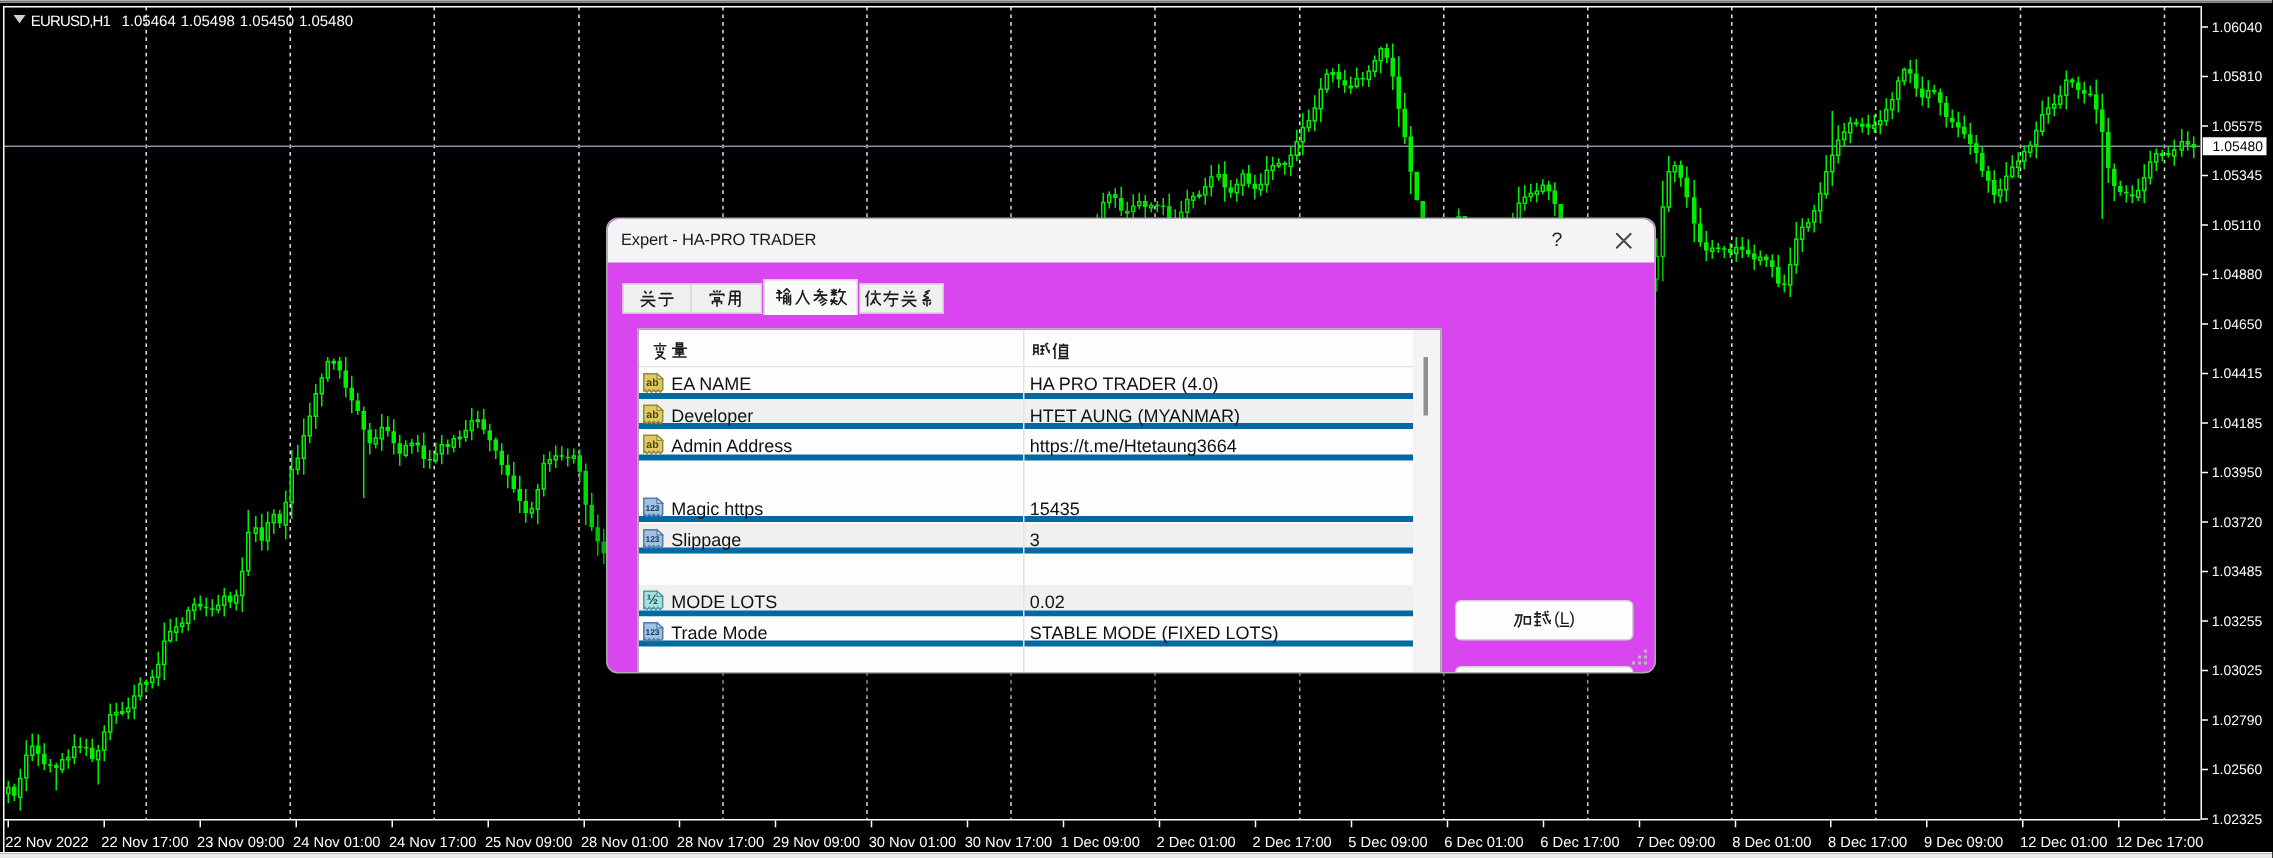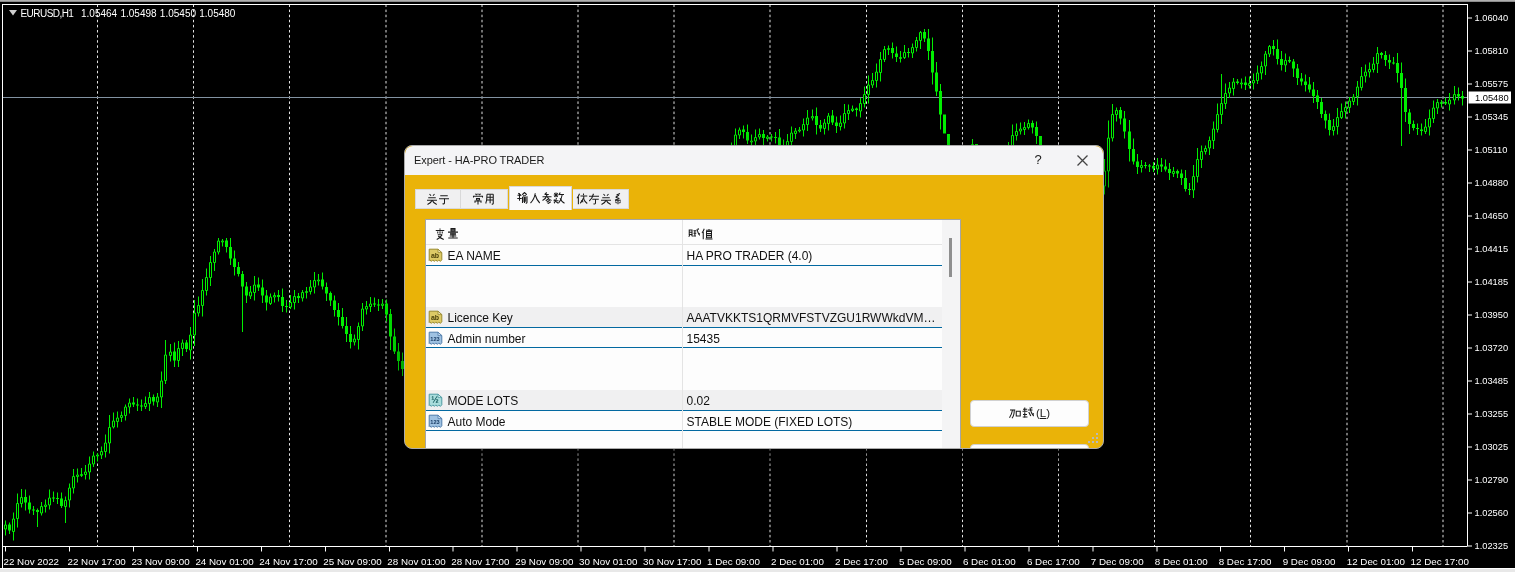--- a/index.html
+++ b/index.html
@@ -1,39 +1,39 @@
 <!DOCTYPE html>
 <html><head><meta charset="utf-8"><title>EURUSD,H1</title>
 <style>
 *{margin:0;padding:0;box-sizing:border-box}
 html,body{width:1515px;height:572px;overflow:hidden;background:#000}
 body{font-family:"Liberation Sans",sans-serif;position:relative}
 #chart{position:absolute;left:0;top:0}
-#dlg{position:absolute;left:404px;top:145px;width:700px;height:304px;background:#eab308;
+#dlg{position:absolute;left:404px;top:145px;width:700px;height:304px;background:#d946ef;
  border:1px solid #acacac;border-radius:8px;box-shadow:0 10px 26px rgba(0,0,0,.6);overflow:hidden}
 #ttlbar{position:absolute;left:0;top:0;width:100%;height:29px;background:#f4f4f6;border-radius:8px 8px 0 0}
 #ttl{position:absolute;left:9px;top:8px;font-size:11px;color:#1a1a1a;letter-spacing:-0.1px}
 #qm{position:absolute;left:623px;top:6px;width:20px;text-align:center;font-size:13px;color:#222}
 #xm{position:absolute;left:672px;top:8.5px}
 .cj{vertical-align:-1.5px}
 .tab{position:absolute;top:42.5px;height:20px;background:#f0f0f1;border:1px solid #d9d9d9;
  display:flex;align-items:center;justify-content:center;gap:0px}
 .tab.sel{top:39.5px;height:24px;background:#fafafb;border-bottom:none;z-index:3}
 .t1{left:10px;width:45.5px}
 .t2{left:56px;width:46.5px;border-left:none}
 .t3{left:104px;width:63px}
 .t4{left:167.5px;width:56px;border-left:none}
 #tbl{position:absolute;left:20px;top:73px;width:535.5px;height:252.5px;background:#fdfdfd;
  border:1px solid #a5a5a5;overflow:hidden}
 #thead{position:absolute;left:0;top:0;width:100%;height:25px;border-bottom:1px solid #e4e4e4;
  padding-left:8px;padding-top:3px;display:flex;align-items:center;gap:1px}
 #thead .h2{position:absolute;left:262px;display:flex;gap:1px}
 #coldiv{position:absolute;left:255.5px;top:0;width:1px;height:100%;background:#e4e4e4}
 #tbody{position:absolute;left:0;top:25px;width:518px;height:227.5px}
-.trow{position:absolute;left:0;width:518px;height:20.7px;background:#fdfdfd;border-bottom:1px solid #0369a1;
+.trow{position:absolute;left:0;width:518px;height:20.7px;background:#fdfdfd;border-bottom:4px solid #0369a1;
  font-size:12px;color:#111;white-space:nowrap}
 .trow.odd{background:#f0f0f1}
 .nicon{position:absolute;left:2px;top:3px}
 .nm{position:absolute;left:21.5px;top:4px}
 .vl{position:absolute;left:260.5px;top:4px}
 #sbar{position:absolute;right:0;top:0;width:18px;height:100%;background:#f4f4f5}
 #sthumb{position:absolute;left:7px;top:18px;width:3px;height:39px;background:#8f8f8f}
 .btn{position:absolute;background:#fdfdfd;border:1px solid #d1d1d1;border-radius:4px;
  display:flex;align-items:center;justify-content:center;gap:1px;font-size:11.5px;color:#1a1a1a}
 .btn .lat{margin-left:1px}
@@ -423,54 +423,72 @@
     <div id="tbody">
         <div class="trow" style="top:0.0px">
           <svg class="nicon" width="15" height="15" viewBox="0 0 15 15">
             <path d="M1.2,1.2 H10 L13.8,4.6 V11.8 L12.3,13.4 10.8,11.9 9.3,13.4 7.8,11.9 6.3,13.4 4.8,11.9 3.3,13.4 1.8,11.9 1.2,12.5 Z" fill="#ddca66" stroke="#9a8a2e" stroke-width="1"></path>
             <path d="M10,1.2 V4.6 H13.8 Z" fill="#fff" fill-opacity="0.55" stroke="#9a8a2e" stroke-width="0.8"></path>
             <text x="7" y="9.6" font-size="7" font-weight="bold" fill="#4a3f08" text-anchor="middle">ab</text>
           </svg>
           <span class="nm">EA NAME</span>
           <span class="vl">HA PRO TRADER (4.0)</span>
         </div>
-        <div class="trow odd" style="top:62.1px">
+        <div class="trow odd" style="top:20.7px">
           <svg class="nicon" width="15" height="15" viewBox="0 0 15 15">
             <path d="M1.2,1.2 H10 L13.8,4.6 V11.8 L12.3,13.4 10.8,11.9 9.3,13.4 7.8,11.9 6.3,13.4 4.8,11.9 3.3,13.4 1.8,11.9 1.2,12.5 Z" fill="#ddca66" stroke="#9a8a2e" stroke-width="1"></path>
             <path d="M10,1.2 V4.6 H13.8 Z" fill="#fff" fill-opacity="0.55" stroke="#9a8a2e" stroke-width="0.8"></path>
             <text x="7" y="9.6" font-size="7" font-weight="bold" fill="#4a3f08" text-anchor="middle">ab</text>
           </svg>
-          <span class="nm">Licence Key</span>
-          <span class="vl">AAATVKKTS1QRMVFSTVZGU1RWWkdVM…</span>
+          <span class="nm">Developer</span>
+          <span class="vl">HTET AUNG (MYANMAR)</span>
+        </div>
+        <div class="trow" style="top:41.4px">
+          <svg class="nicon" width="15" height="15" viewBox="0 0 15 15">
+            <path d="M1.2,1.2 H10 L13.8,4.6 V11.8 L12.3,13.4 10.8,11.9 9.3,13.4 7.8,11.9 6.3,13.4 4.8,11.9 3.3,13.4 1.8,11.9 1.2,12.5 Z" fill="#ddca66" stroke="#9a8a2e" stroke-width="1"></path>
+            <path d="M10,1.2 V4.6 H13.8 Z" fill="#fff" fill-opacity="0.55" stroke="#9a8a2e" stroke-width="0.8"></path>
+            <text x="7" y="9.6" font-size="7" font-weight="bold" fill="#4a3f08" text-anchor="middle">ab</text>
+          </svg>
+          <span class="nm">Admin Address</span>
+          <span class="vl">https://t.me/Htetaung3664</span>
         </div>
         <div class="trow" style="top:82.8px">
           <svg class="nicon" width="15" height="15" viewBox="0 0 15 15">
             <path d="M1.2,1.2 H10 L13.8,4.6 V11.8 L12.3,13.4 10.8,11.9 9.3,13.4 7.8,11.9 6.3,13.4 4.8,11.9 3.3,13.4 1.8,11.9 1.2,12.5 Z" fill="#9fc2e2" stroke="#4f7cab" stroke-width="1"></path>
             <path d="M10,1.2 V4.6 H13.8 Z" fill="#fff" fill-opacity="0.55" stroke="#4f7cab" stroke-width="0.8"></path>
             <text x="7" y="9.6" font-size="5.6" font-weight="bold" fill="#173a63" text-anchor="middle">123</text>
           </svg>
-          <span class="nm">Admin number</span>
+          <span class="nm">Magic https</span>
           <span class="vl">15435</span>
+        </div>
+        <div class="trow odd" style="top:103.5px">
+          <svg class="nicon" width="15" height="15" viewBox="0 0 15 15">
+            <path d="M1.2,1.2 H10 L13.8,4.6 V11.8 L12.3,13.4 10.8,11.9 9.3,13.4 7.8,11.9 6.3,13.4 4.8,11.9 3.3,13.4 1.8,11.9 1.2,12.5 Z" fill="#9fc2e2" stroke="#4f7cab" stroke-width="1"></path>
+            <path d="M10,1.2 V4.6 H13.8 Z" fill="#fff" fill-opacity="0.55" stroke="#4f7cab" stroke-width="0.8"></path>
+            <text x="7" y="9.6" font-size="5.6" font-weight="bold" fill="#173a63" text-anchor="middle">123</text>
+          </svg>
+          <span class="nm">Slippage</span>
+          <span class="vl">3</span>
         </div>
         <div class="trow odd" style="top:144.9px">
           <svg class="nicon" width="15" height="15" viewBox="0 0 15 15">
             <path d="M1.2,1.2 H10 L13.8,4.6 V11.8 L12.3,13.4 10.8,11.9 9.3,13.4 7.8,11.9 6.3,13.4 4.8,11.9 3.3,13.4 1.8,11.9 1.2,12.5 Z" fill="#aadedd" stroke="#4d9aa2" stroke-width="1"></path>
             <path d="M10,1.2 V4.6 H13.8 Z" fill="#fff" fill-opacity="0.55" stroke="#4d9aa2" stroke-width="0.8"></path>
             <text x="7" y="9.6" font-size="9" font-weight="bold" fill="#0e5558" text-anchor="middle">½</text>
           </svg>
           <span class="nm">MODE LOTS</span>
           <span class="vl">0.02</span>
         </div>
         <div class="trow" style="top:165.6px">
           <svg class="nicon" width="15" height="15" viewBox="0 0 15 15">
             <path d="M1.2,1.2 H10 L13.8,4.6 V11.8 L12.3,13.4 10.8,11.9 9.3,13.4 7.8,11.9 6.3,13.4 4.8,11.9 3.3,13.4 1.8,11.9 1.2,12.5 Z" fill="#9fc2e2" stroke="#4f7cab" stroke-width="1"></path>
             <path d="M10,1.2 V4.6 H13.8 Z" fill="#fff" fill-opacity="0.55" stroke="#4f7cab" stroke-width="0.8"></path>
             <text x="7" y="9.6" font-size="5.6" font-weight="bold" fill="#173a63" text-anchor="middle">123</text>
           </svg>
-          <span class="nm">Auto Mode</span>
+          <span class="nm">Trade Mode</span>
           <span class="vl">STABLE MODE (FIXED LOTS)</span>
         </div>
         <div class="trow" style="top:207.0px">
           <svg class="nicon" width="15" height="15" viewBox="0 0 15 15">
             <path d="M1.2,1.2 H10 L13.8,4.6 V11.8 L12.3,13.4 10.8,11.9 9.3,13.4 7.8,11.9 6.3,13.4 4.8,11.9 3.3,13.4 1.8,11.9 1.2,12.5 Z" fill="#aadedd" stroke="#4d9aa2" stroke-width="1"></path>
             <path d="M10,1.2 V4.6 H13.8 Z" fill="#fff" fill-opacity="0.55" stroke="#4d9aa2" stroke-width="0.8"></path>
             <text x="7" y="9.6" font-size="9" font-weight="bold" fill="#0e5558" text-anchor="middle">½</text>
           </svg>
           <span class="nm">Trade Multiplier</span>
           <span class="vl">1.23</span>

